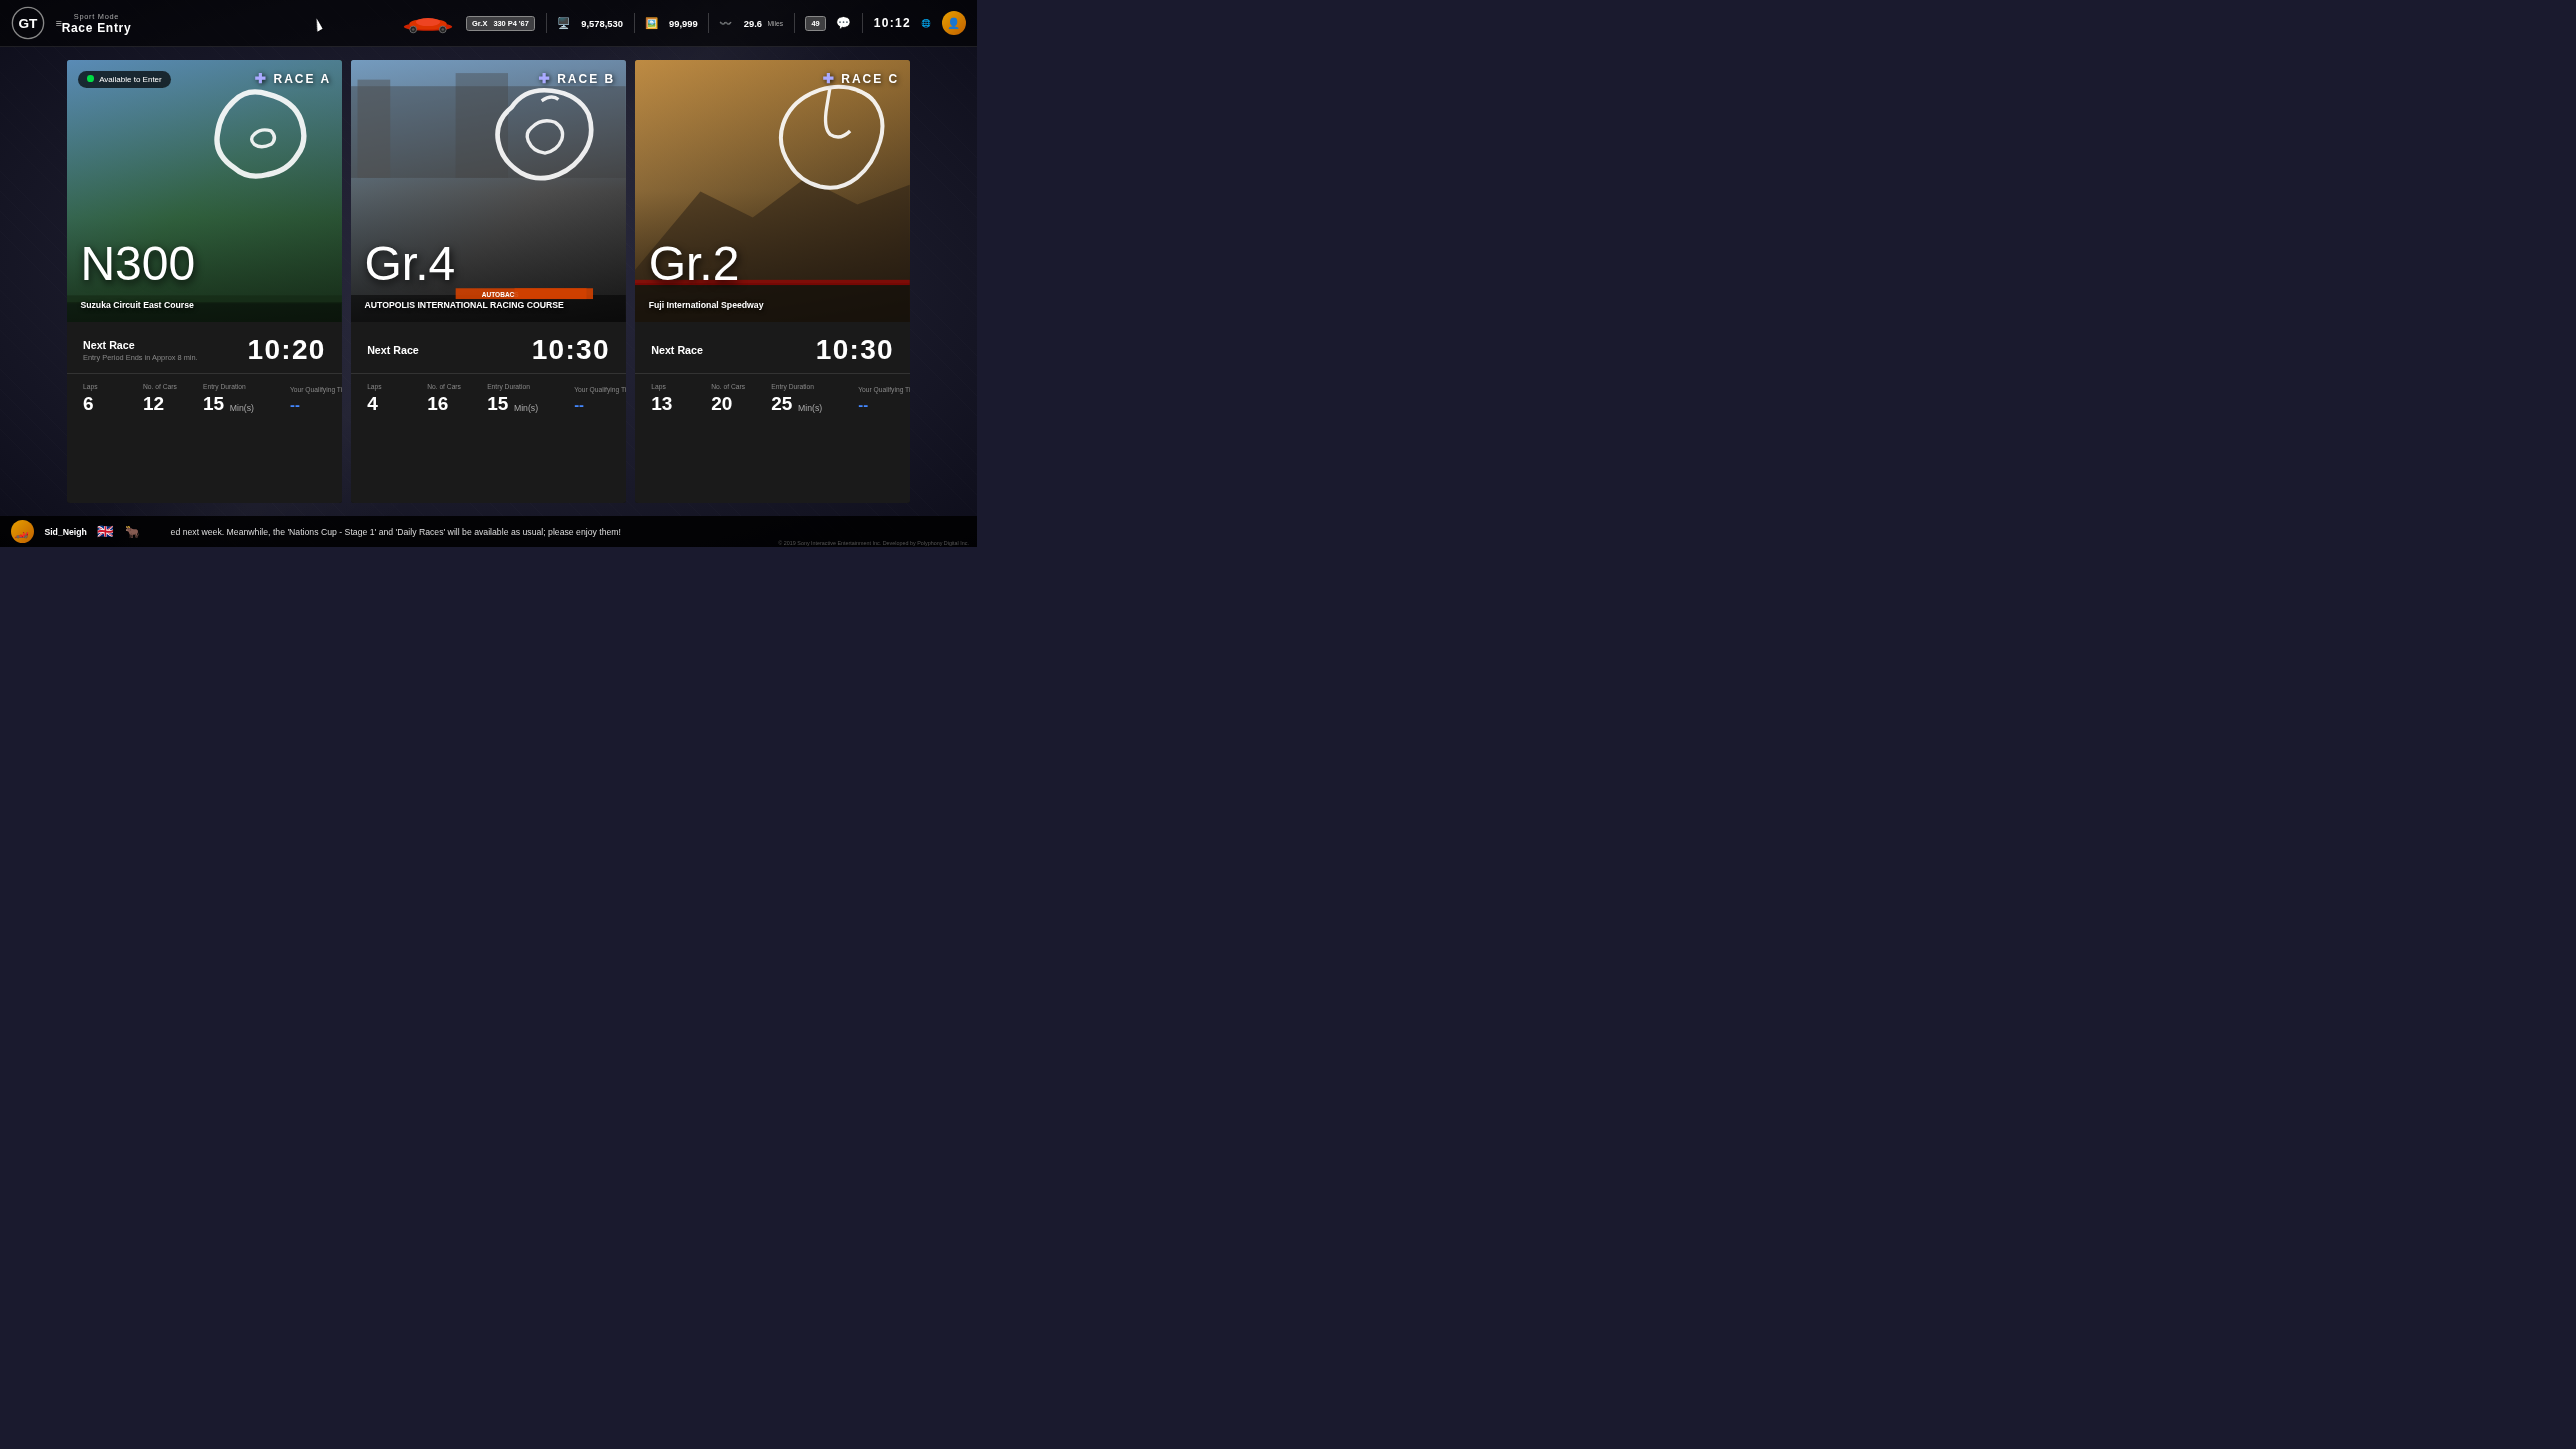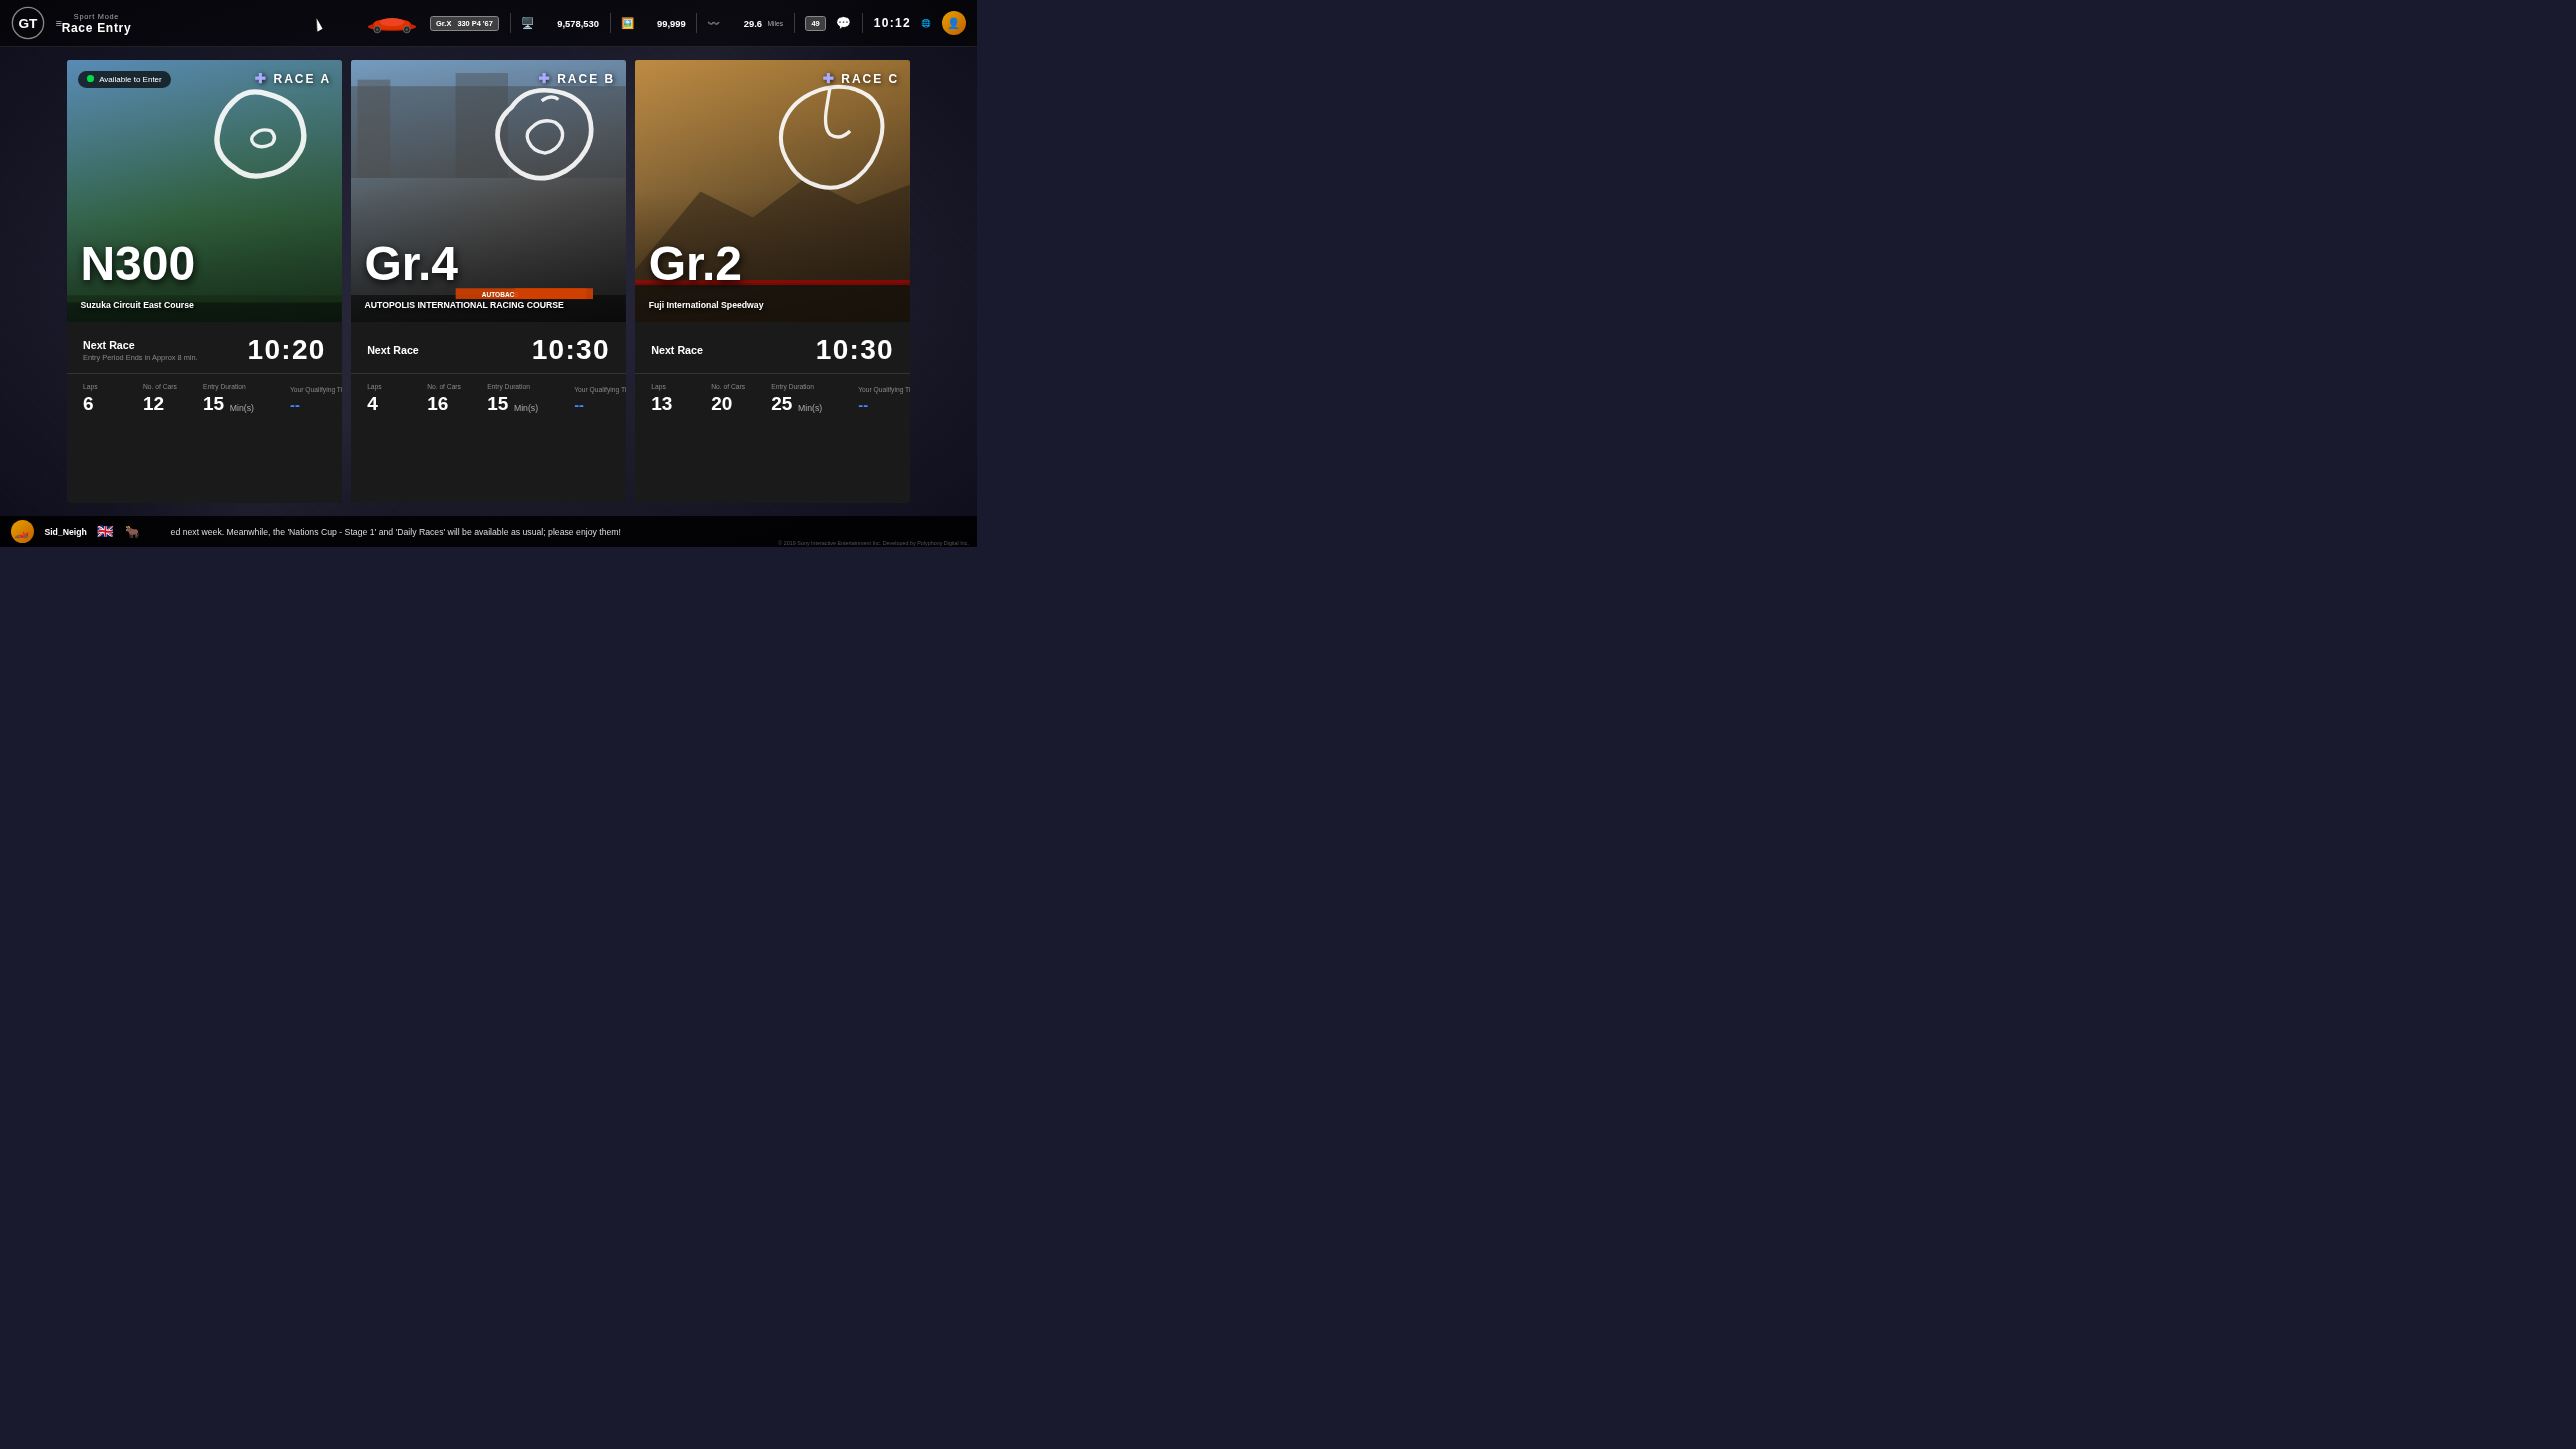--- a/index.html
+++ b/index.html
@@ -89,21 +89,20 @@
       font-weight: bold;
     }
     .stat-block {
       display: flex;
       align-items: center;
       gap: 4px;
     }
     .stat-value {
       font-size: 9.4px;
       font-weight: bold;
-      margin-left: 12px;
     }
     .divider-v {
       width: 0.7px;
       height: 20px;
       background: rgba(255,255,255,0.2);
     }
     .clock {
       font-size: 12px;
       font-weight: bold;
       letter-spacing: 1.3px;
@@ -212,21 +211,21 @@
     .race-label-cross {
       font-size: 13.4px;
       color: #aaaaff;
     }
 
     .car-class {
       position: absolute;
       bottom: 34px;
       left: 13.4px;
       font-size: 48px;
-      font-weight: 700;
+      font-weight: 400;
       line-height: 1;
       text-shadow: 1.3px 2.7px 8px rgba(0,0,0,0.9);
     }
     .track-name {
       position: absolute;
       bottom: 10.7px;
       left: 13.4px;
       font-size: 8.7px;
       font-weight: bold;
       text-shadow: 0.7px 1.3px 4px rgba(0,0,0,0.9);

